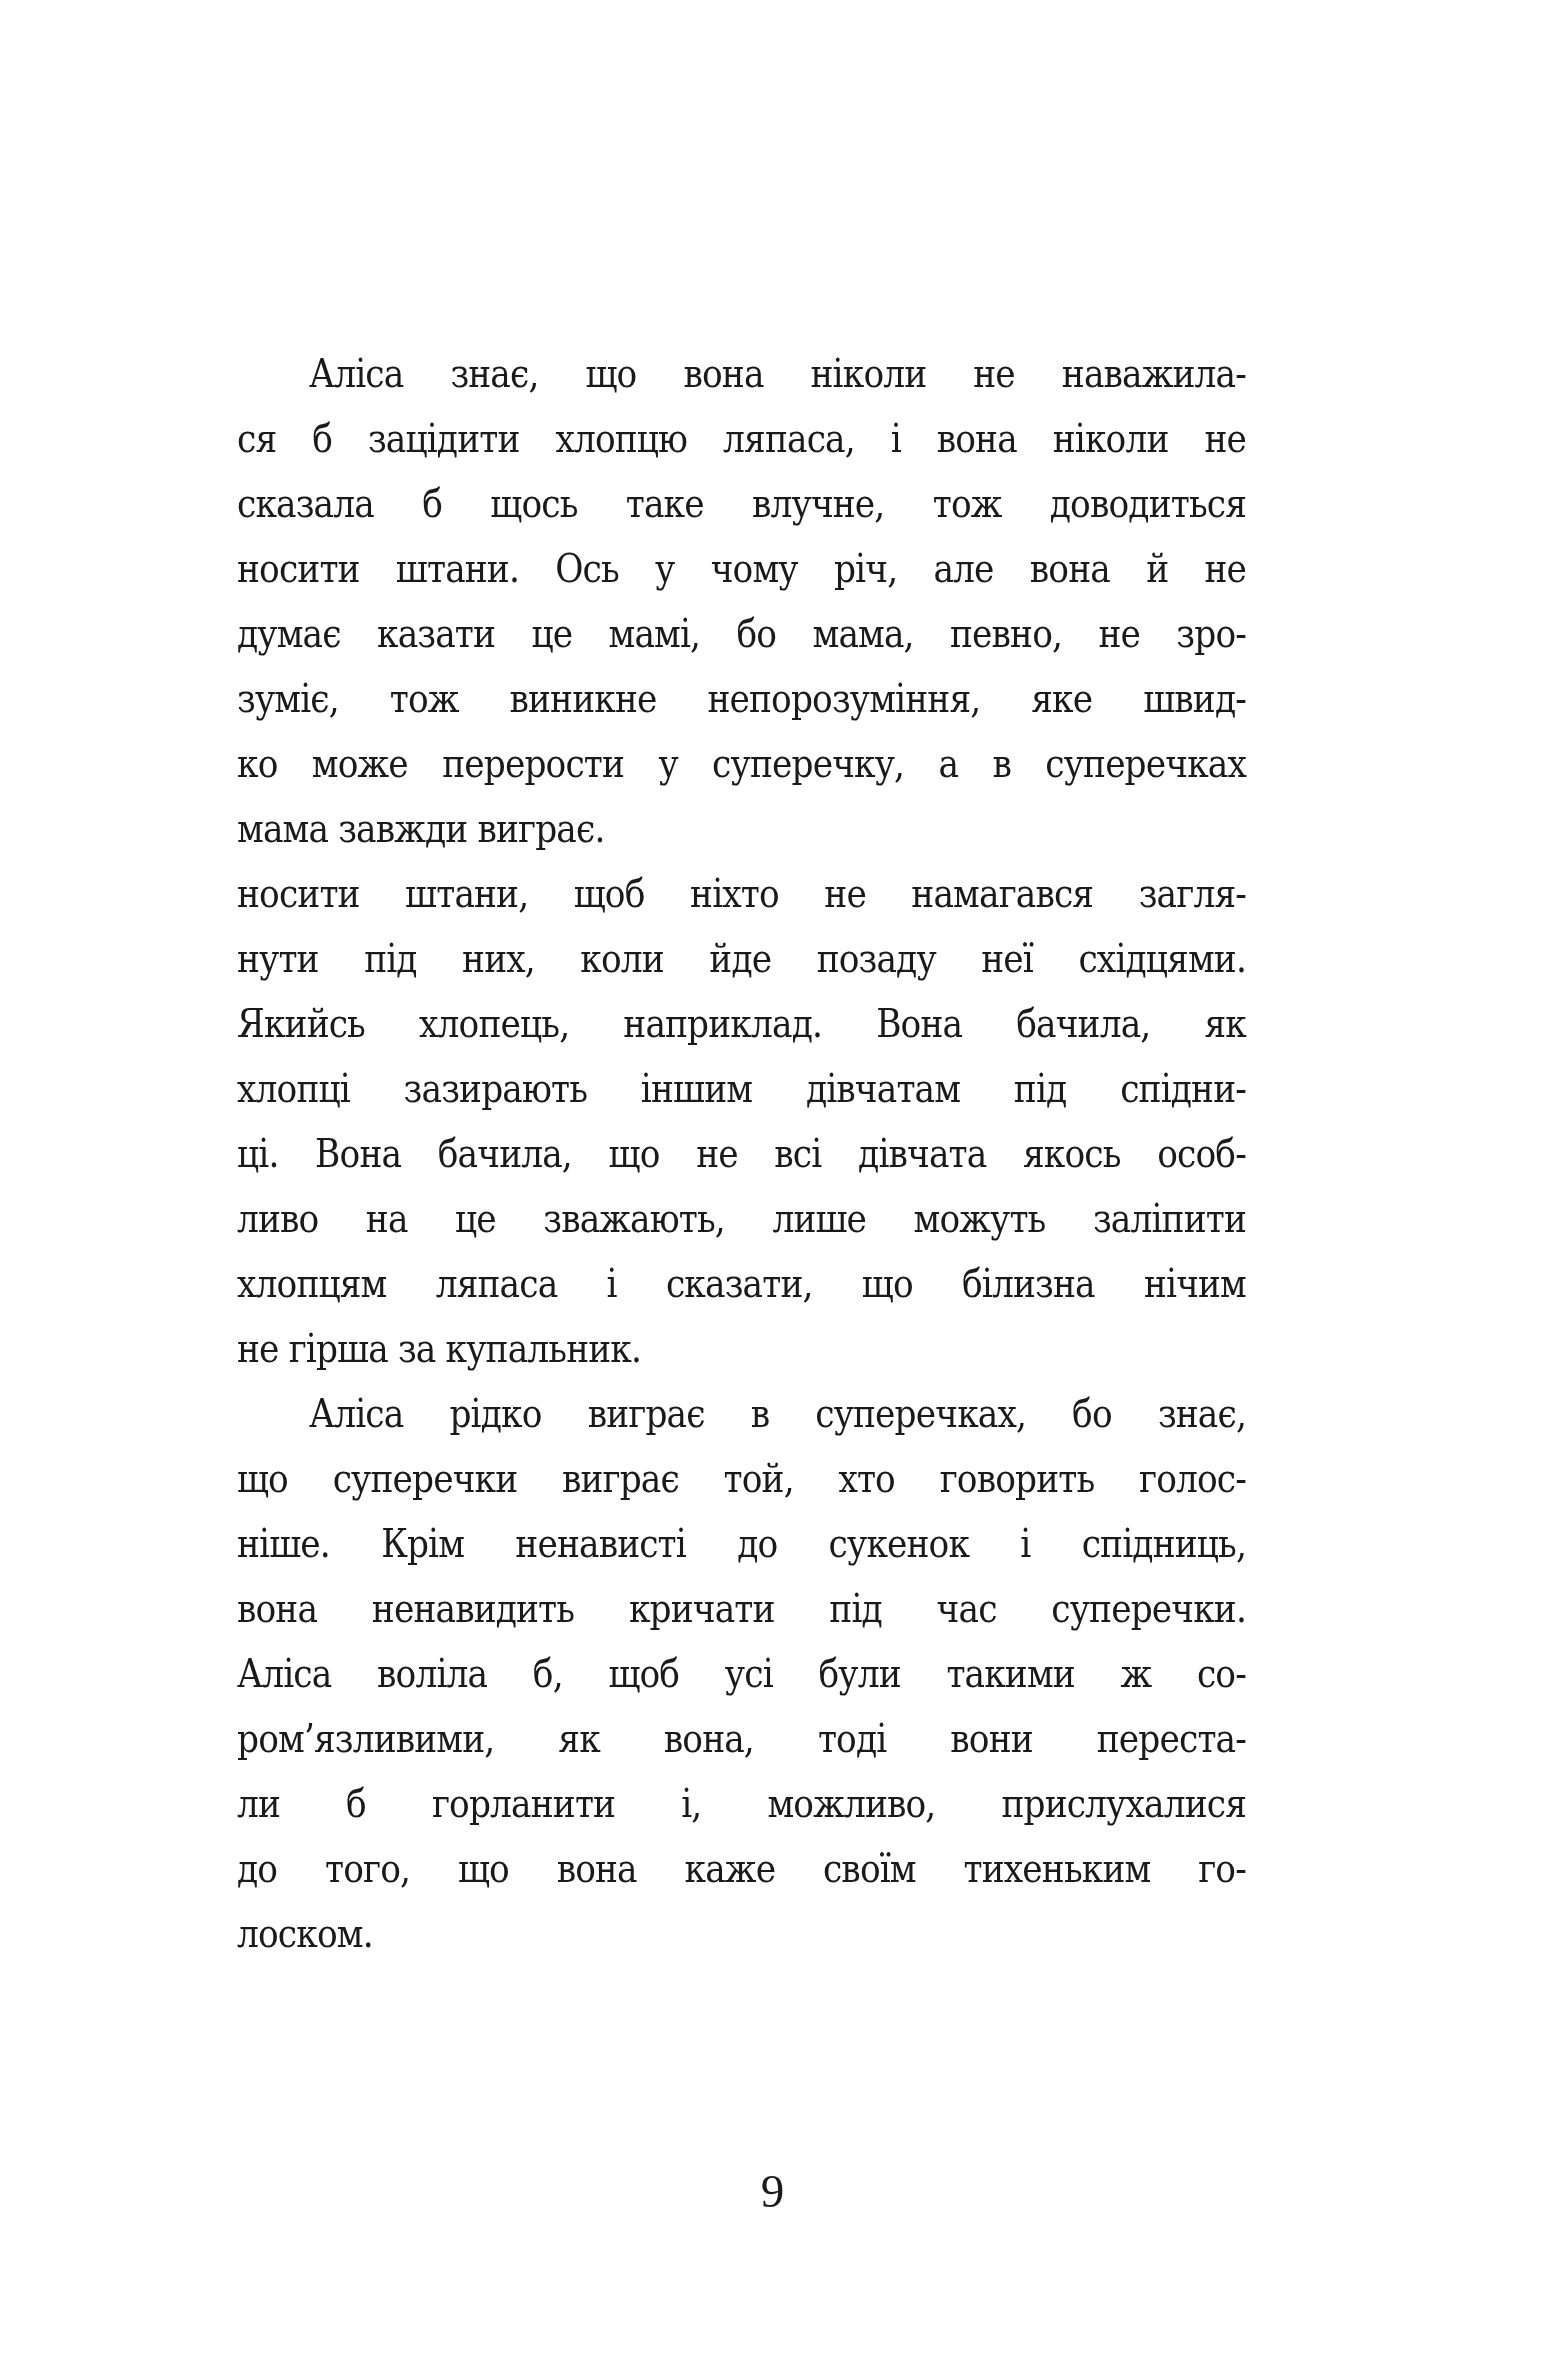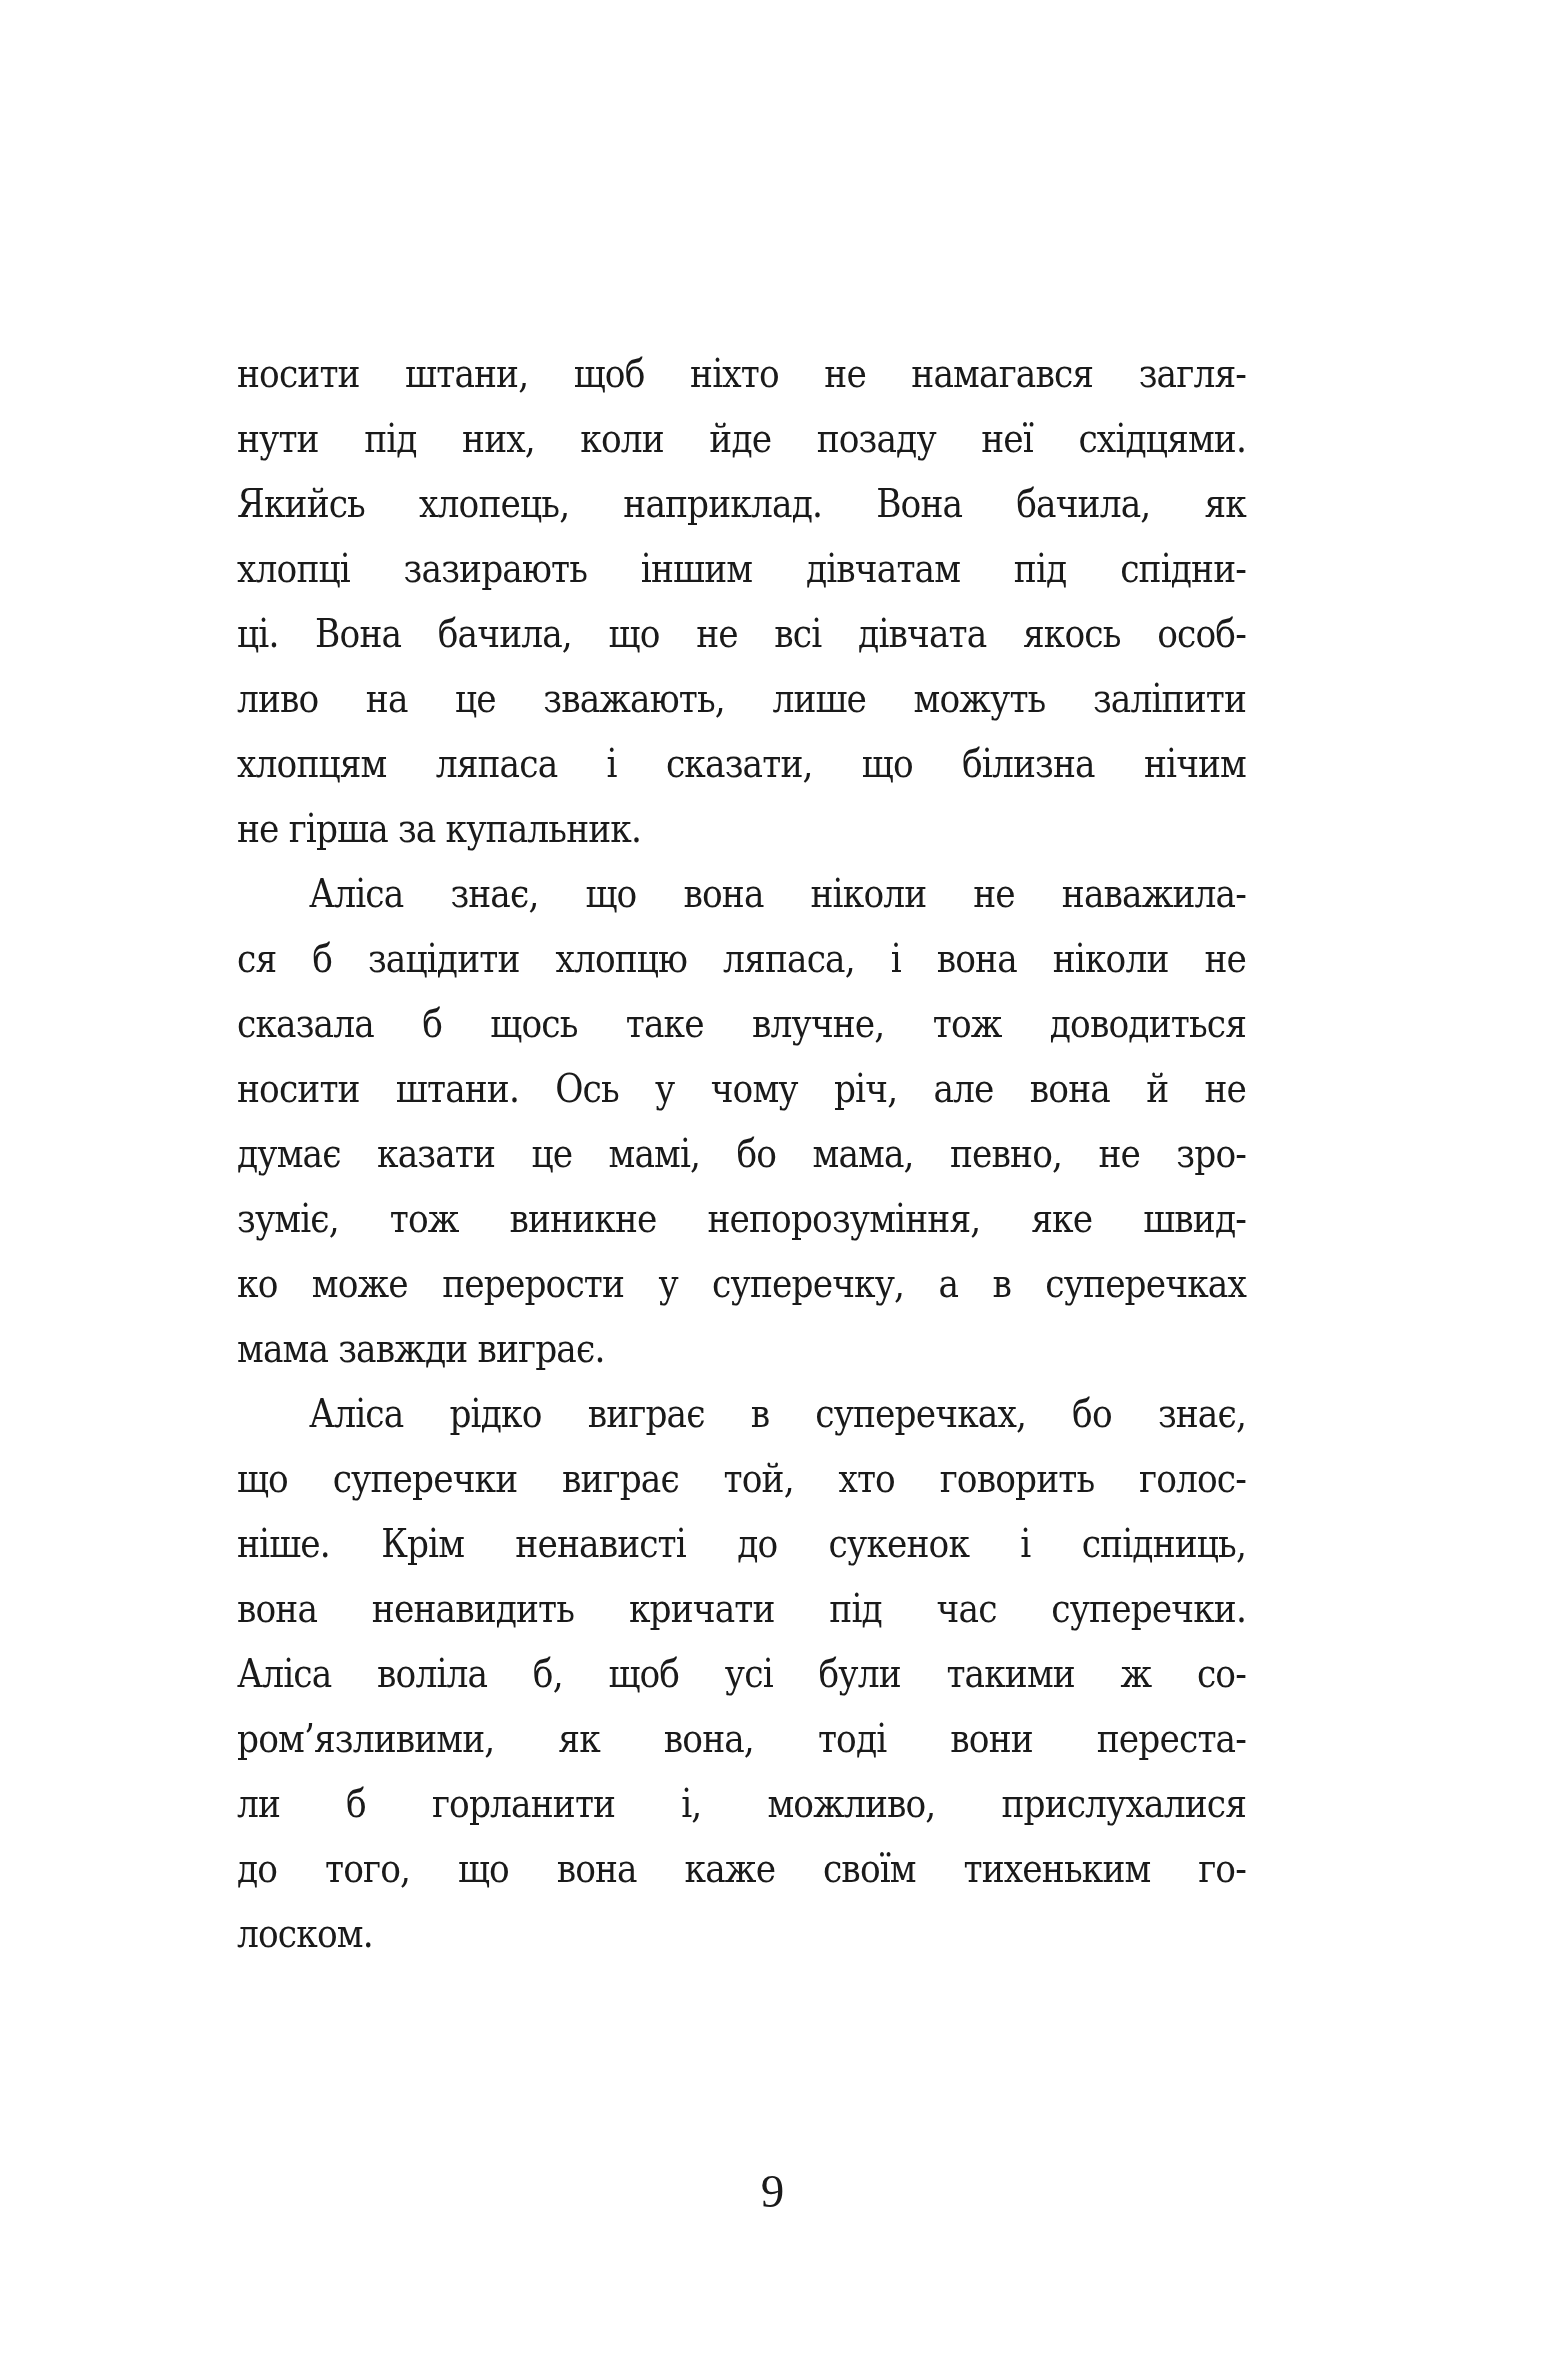--- a/index.html
+++ b/index.html
@@ -59,39 +59,39 @@
     color: #1a1a1a;
   }
 </style>
 </head>
 <body>
 
 <div class="page">
   <div class="text-block">
 
     <div>
+      <span class="line indent">Аліса знає, що вона ніколи не наважила-</span>
+      <span class="line">ся б зацідити хлопцю ляпаса, і вона ніколи не</span>
+      <span class="line">сказала б щось таке влучне, тож доводиться</span>
+      <span class="line">носити штани. Ось у чому річ, але вона й не</span>
+      <span class="line">думає казати це мамі, бо мама, певно, не зро-</span>
+      <span class="line">зуміє, тож виникне непорозуміння, яке швид-</span>
+      <span class="line">ко може перерости у суперечку, а в суперечках</span>
+      <span class="line last">мама завжди виграє.</span>
+    </div>
+
+    <div>
       <span class="line">носити штани, щоб ніхто не намагався загля-</span>
       <span class="line">нути під них, коли йде позаду неї східцями.</span>
       <span class="line">Якийсь хлопець, наприклад. Вона бачила, як</span>
       <span class="line">хлопці зазирають іншим дівчатам під спідни-</span>
       <span class="line">ці. Вона бачила, що не всі дівчата якось особ-</span>
       <span class="line">ливо на це зважають, лише можуть заліпити</span>
       <span class="line">хлопцям ляпаса і сказати, що білизна нічим</span>
       <span class="line last">не гірша за купальник.</span>
-    </div>
-
-    <div>
-      <span class="line indent">Аліса знає, що вона ніколи не наважила-</span>
-      <span class="line">ся б зацідити хлопцю ляпаса, і вона ніколи не</span>
-      <span class="line">сказала б щось таке влучне, тож доводиться</span>
-      <span class="line">носити штани. Ось у чому річ, але вона й не</span>
-      <span class="line">думає казати це мамі, бо мама, певно, не зро-</span>
-      <span class="line">зуміє, тож виникне непорозуміння, яке швид-</span>
-      <span class="line">ко може перерости у суперечку, а в суперечках</span>
-      <span class="line last">мама завжди виграє.</span>
     </div>
 
     <div>
       <span class="line indent">Аліса рідко виграє в суперечках, бо знає,</span>
       <span class="line">що суперечки виграє той, хто говорить голос-</span>
       <span class="line">ніше. Крім ненависті до сукенок і спідниць,</span>
       <span class="line">вона ненавидить кричати під час суперечки.</span>
       <span class="line">Аліса воліла б, щоб усі були такими ж со-</span>
       <span class="line">ром’язливими, як вона, тоді вони переста-</span>
       <span class="line">ли б горланити і, можливо, прислухалися</span>

